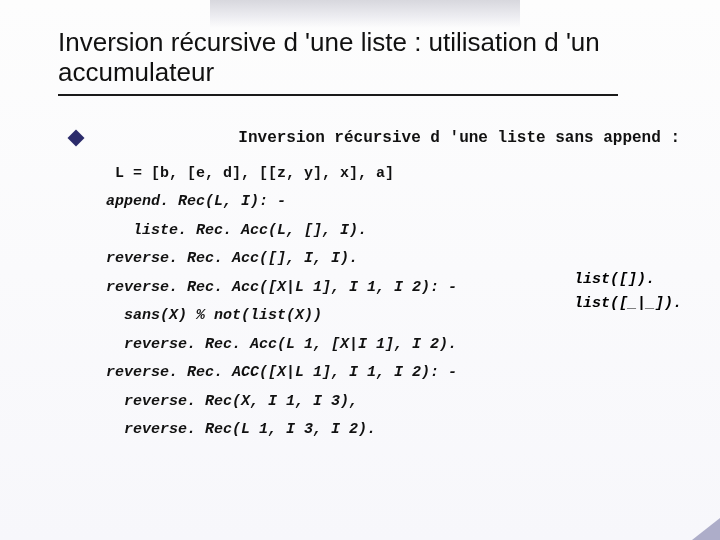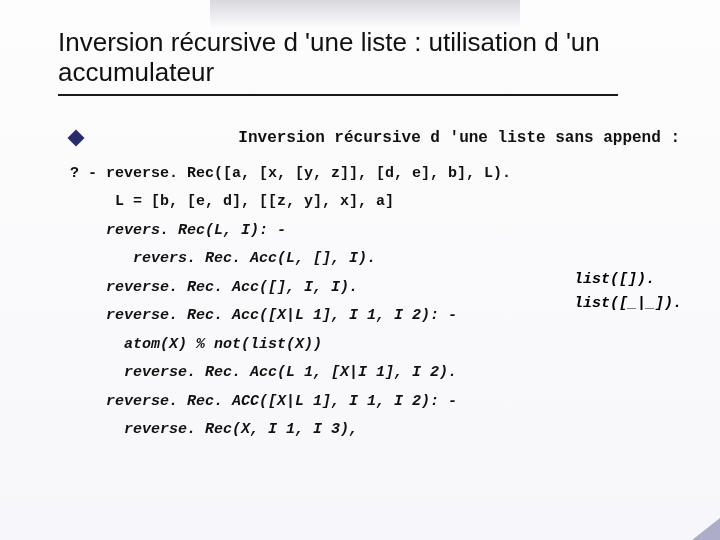--- a/index.html
+++ b/index.html
@@ -124,31 +124,31 @@
     <div class="title-underline"></div>
   </div>
 
   <div class="body">
 
     <div class="bullet-row">
       <div class="diamond"></div>
       <div class="bullet-text">Inversion récursive d 'une liste sans append :</div>
     </div>
 
-    <div class="mono-block">? - reverse. Rec([a, [x, [y, z]], [d, e], b], L).</div>
     <div class="mono-block">     L = [b, [e, d], [[z, y], x], a]</div>
 
-    <div class="x4">    revers. Rec(L, I): -</div>
-    <div class="x4">       revers. Rec. Acc(L, [], I).</div>
+    <div class="x4">    append. Rec(L, I): -</div>
+    <div class="x4">       liste. Rec. Acc(L, [], I).</div>
     <div class="x4">    reverse. Rec. Acc([], I, I).</div>
     <div class="x4">    reverse. Rec. Acc([X|L 1], I 1, I 2): -</div>
-    <div class="x4">      atom(X) % not(list(X))</div>
+    <div class="x4">      sans(X) % not(list(X))</div>
     <div class="x4">      reverse. Rec. Acc(L 1, [X|I 1], I 2).</div>
     <div class="x4">    reverse. Rec. ACC([X|L 1], I 1, I 2): -</div>
     <div class="x4">      reverse. Rec(X, I 1, I 3),</div>
+    <div class="x4">      reverse. Rec(L 1, I 3, I 2).</div>
 
   </div>
 
   <div class="side-box">
     <div>list([]).</div>
     <div>list([_|_]).</div>
   </div>
 
   <div class="corner-notch"></div>
 </div>

